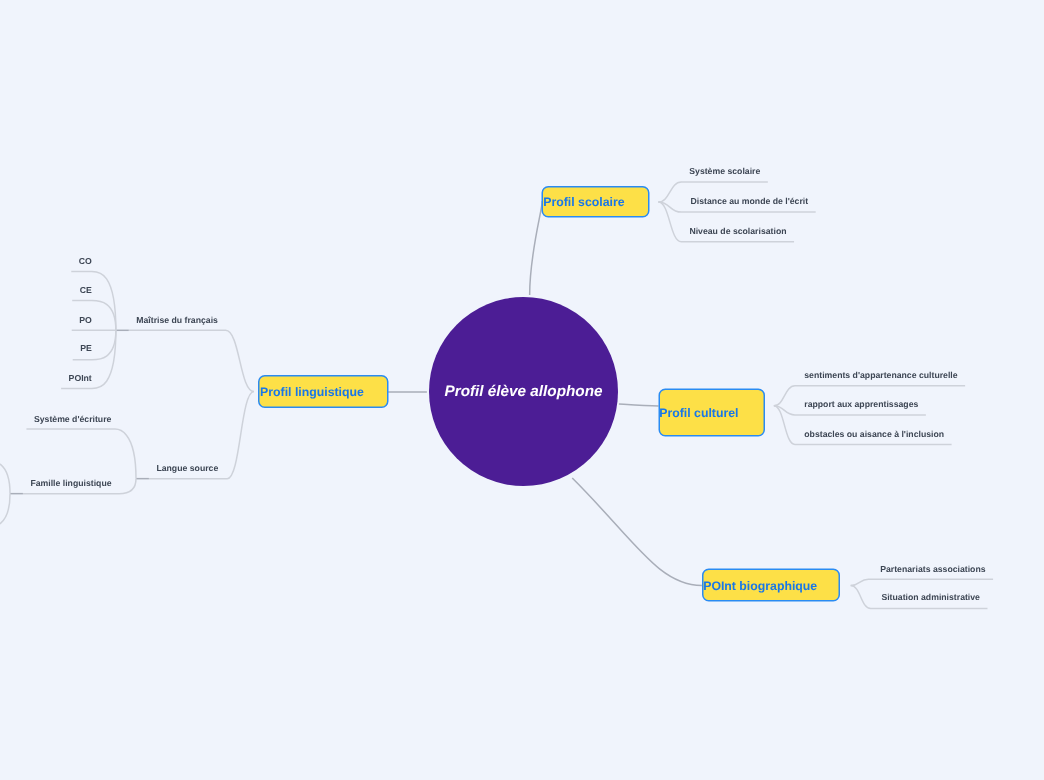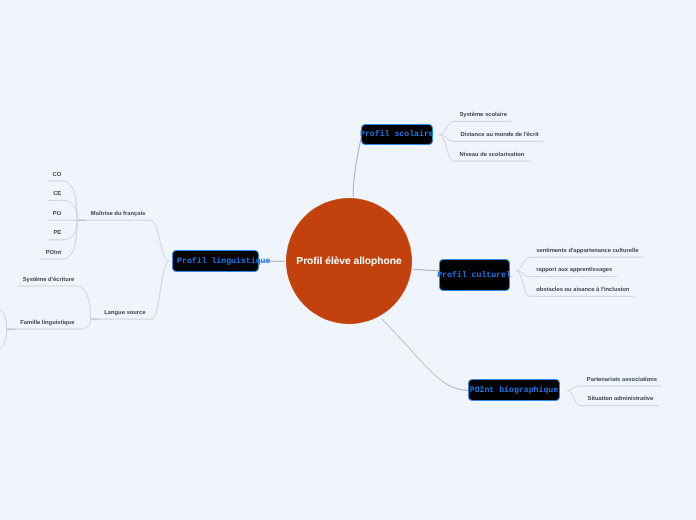--- a/index.html
+++ b/index.html
@@ -3,27 +3,27 @@
 <meta charset="utf-8">
 <style>
   html,body{margin:0;padding:0;}
   body{width:696px;height:520px;background:#f0f4fc;overflow:hidden;
        font-family:"Liberation Sans",sans-serif;
        -webkit-font-smoothing:antialiased;text-rendering:geometricPrecision;}
   #canvas{position:relative;width:696px;height:520px;background:#f0f4fc;overflow:hidden;}
   svg.links{position:absolute;left:0;top:0;width:696px;height:520px;}
   svg.links path{fill:none;stroke:#ced2da;stroke-width:1;}
   svg.links path.lk2{stroke:#a9aeb9;}
-  .root-node{position:absolute;border-radius:50%;background:#c2410c;
+  .root-node{position:absolute;border-radius:50%;background:#4c1d95;
        display:flex;align-items:center;justify-content:center;
-       color:#ffffff;font-weight:bold;font-size:10.2px;white-space:nowrap;}
-  .box-node{position:absolute;border:1.5px solid #2a8bf2;background:#000000;border-radius:4.5px;
+       color:#ffffff;font-weight:bold;font-size:10.2px;white-space:nowrap;font-style:italic;}
+  .box-node{position:absolute;border:1.5px solid #2a8bf2;background:#fde047;border-radius:4.5px;
        color:#1877e8;font-weight:bold;font-size:8.2px;
-       display:flex;align-items:center;justify-content:center;box-sizing:border-box;
-       white-space:nowrap;font-family:Liberation Mono, monospace;}
+       display:flex;align-items:center;box-sizing:border-box;
+       white-space:nowrap;}
   .leaf-label{position:absolute;font-size:5.8px;line-height:7px;color:#3d4654;
        white-space:nowrap;font-weight:600;}
 </style>
 </head>
 <body>
 
 <div id="canvas">
   <svg class="links" viewBox="0 0 696 520">
     <g>
       <path d="M 353.1 196.7 C 353.1 168.5, 361.5 140.3, 361.5 134" class="lk2"></path>
@@ -61,21 +61,21 @@
 
   <div class="box-node" style="left:361.2px;top:123.8px;width:71.4px;height:21.4px;">
     <span>Profil scolaire</span>
   </div>
   <div class="box-node" style="left:438.5px;top:259.4px;width:71px;height:32px;">
     <span>Profil culturel</span>
   </div>
   <div class="box-node" style="left:467.8px;top:379.4px;width:92.3px;height:21.4px;">
     <span>POInt biographique</span>
   </div>
-  <div class="box-node" style="left:172.4px;top:250.4px;width:86.7px;height:21.4px;padding-left:16px;">
+  <div class="box-node" style="left:172.4px;top:250.4px;width:86.7px;height:21.4px;">
     <span>Profil linguistique</span>
   </div>
 
   <div class="leaf-label" style="left:459.5px;top:111.95px;">Système scolaire</div>
   <div class="leaf-label" style="left:460.4px;top:131.95px;">Distance au monde de l'écrit</div>
   <div class="leaf-label" style="left:459.6px;top:151.65px;">Niveau de scolarisation</div>
   <div class="leaf-label" style="left:536.2px;top:247.75px;">sentiments d'appartenance culturelle</div>
   <div class="leaf-label" style="left:536.2px;top:267.15px;">rapport aux apprentissages</div>
   <div class="leaf-label" style="left:536.2px;top:286.85px;">obstacles ou aisance à l'inclusion</div>
   <div class="leaf-label" style="left:586.8px;top:376.65px;">Partenariats associations</div>

